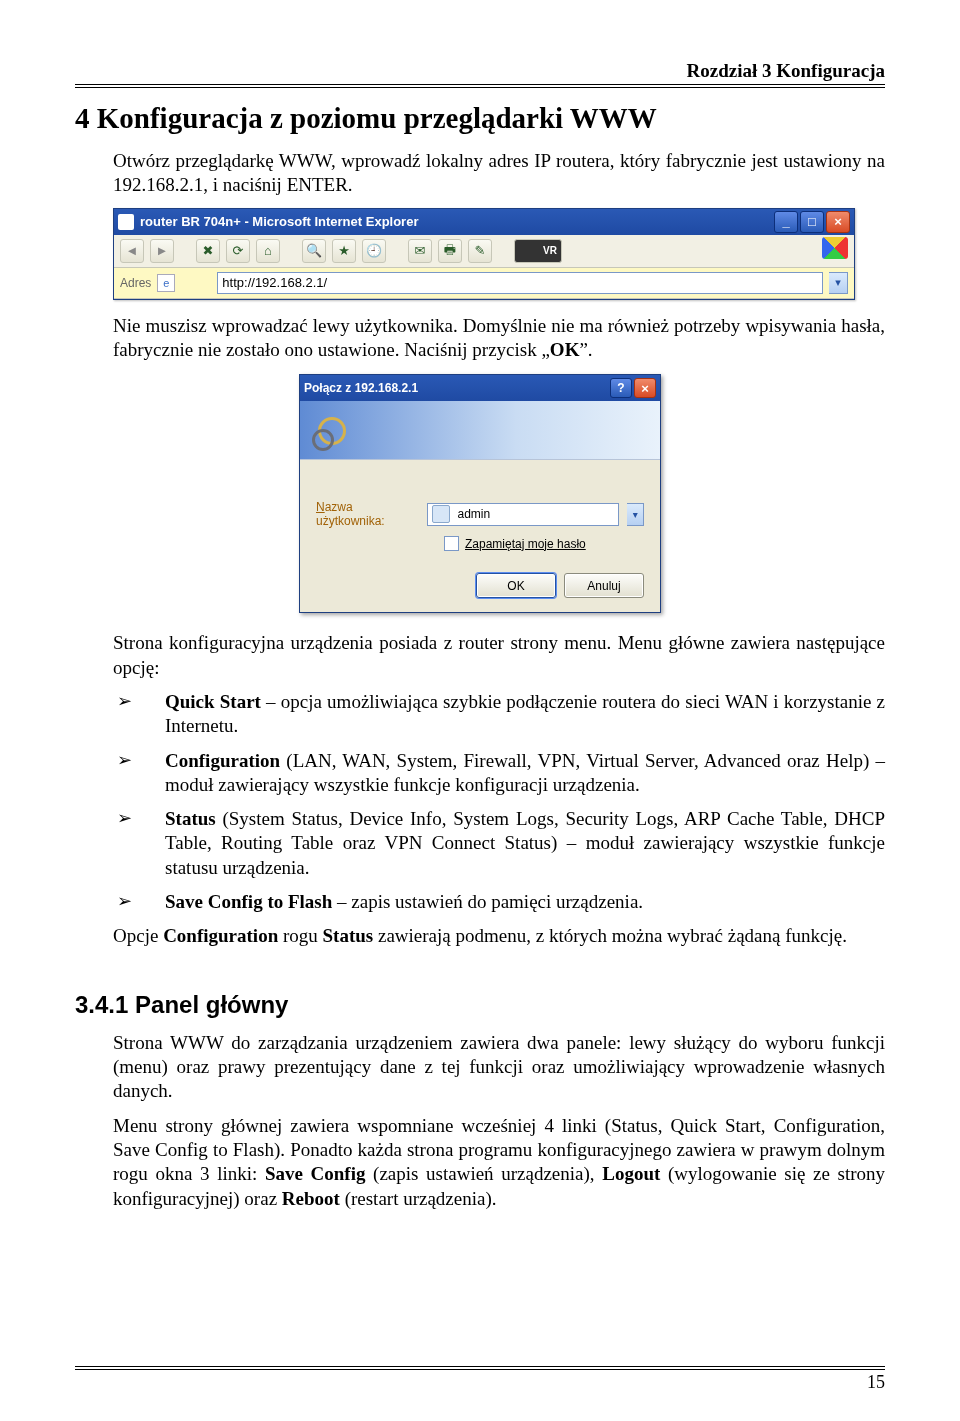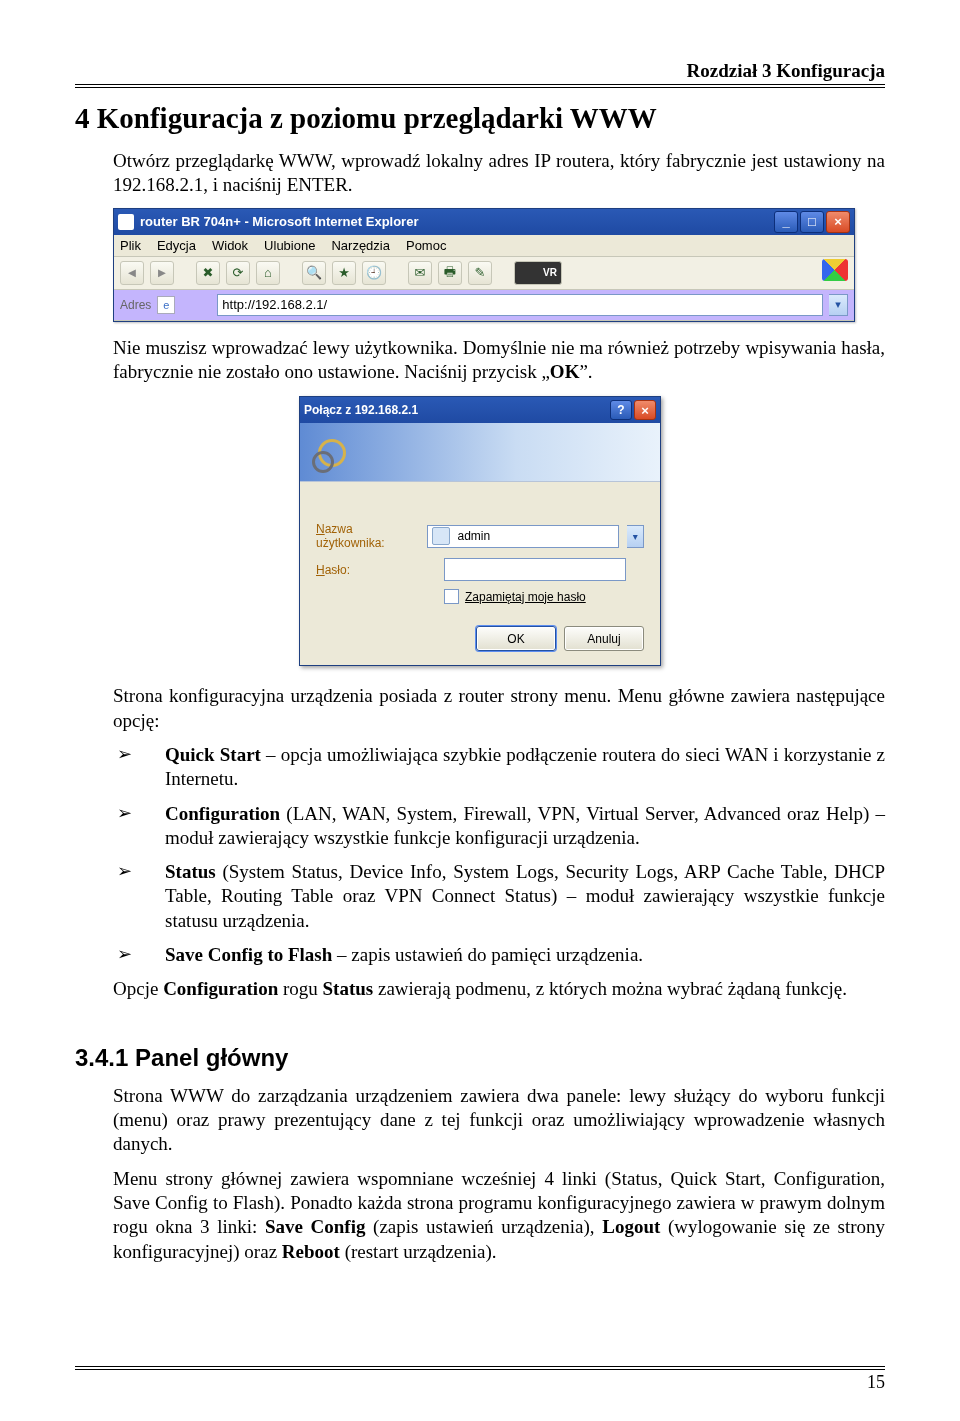--- a/index.html
+++ b/index.html
@@ -90,21 +90,21 @@
     font-size: 13px; color:#2a5c2a;
   }
   .tbtn.nav { color:#888; }
   .tbtn.sep { border:none; background:none; width:10px; }
   .winlogo {
     position:absolute; right:6px; top:2px; width:26px; height:22px;
     background: conic-gradient(from 45deg, #e33 0 25%, #3c4 0 50%, #36e 0 75%, #ec3 0 100%);
     border-radius:3px;
   }
   .addrbar {
-    background: #c4b5fd;
+    background: #fef9c3;
     padding: 4px 6px;
     display:flex; align-items:center; gap:6px;
     border-bottom: 1px solid #c7c7b8;
   }
   .addrlabel { color:#666; font-size:12px; }
   .addr-icon {
     width:16px; height:16px; border:1px solid #aab; background:#fff;
     display:inline-block; font-size:11px; text-align:center; line-height:16px; color:#3b6fc7;
   }
   .addrbox {
@@ -220,28 +220,20 @@
   <div class="titlebar">
     <span class="tb-icon"></span>
     <span>router BR 704n+ - Microsoft Internet Explorer</span>
     <span class="tb-spacer"></span>
     <div class="winbtns">
       <div class="winbtn">_</div>
       <div class="winbtn">□</div>
       <div class="winbtn close">×</div>
     </div>
   </div>
-  <div class="menubar">
-    <span>Plik</span>
-    <span>Edycja</span>
-    <span>Widok</span>
-    <span>Ulubione</span>
-    <span>Narzędzia</span>
-    <span>Pomoc</span>
-  </div>
   <div class="toolbar">
     <div class="tbtn nav">◄</div>
     <div class="tbtn nav">►</div>
     <div class="tbtn sep"></div>
     <div class="tbtn">✖</div>
     <div class="tbtn">⟳</div>
     <div class="tbtn">⌂</div>
     <div class="tbtn sep"></div>
     <div class="tbtn">🔍</div>
     <div class="tbtn">★</div>
@@ -280,26 +272,20 @@
   </div>
   <div class="auth-body">
     <div class="frow">
       <div class="flabel"><span class="u-first">N</span><span textcontent="Nazwa użytkownika:"></span><span>azwa użytkownika:</span></div>
       <div class="finput-wrap">
         <span class="user-icon"></span>
         <input class="finput" value="admin" style="">
       </div>
       <div class="finput-dd">▾</div>
     </div>
-    <div class="frow">
-      <div class="flabel"><span class="u-first">H</span>asło:</div>
-      <div class="finput-wrap" style="margin-right:18px;">
-        <input class="finput" type="password" value="" style="">
-      </div>
-    </div>
     <div class="fcheck">
       <span class="checkbox"></span>
       <span>Zapamiętaj moje hasło</span>
     </div>
     <div class="btnrow">
       <div class="dlgbtn default">OK</div>
       <div class="dlgbtn">Anuluj</div>
     </div>
   </div>
 </div>

